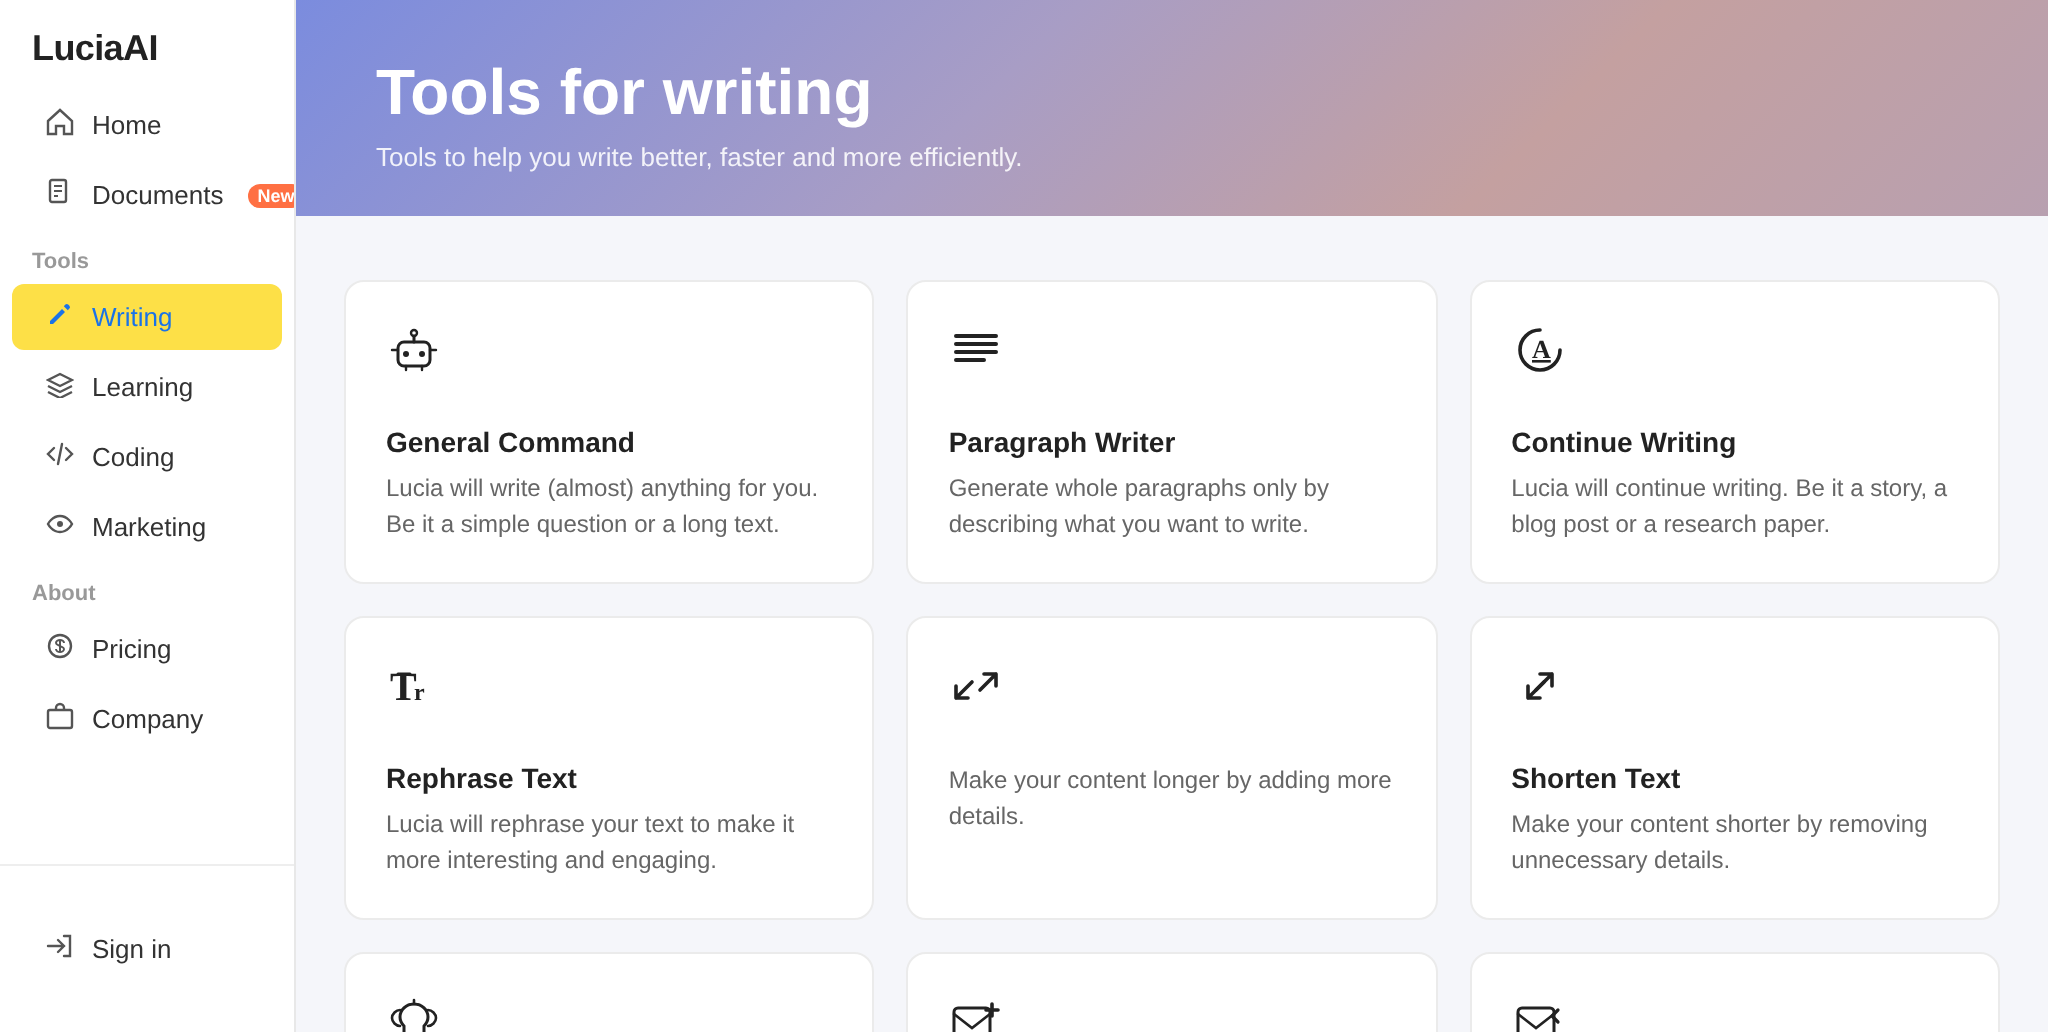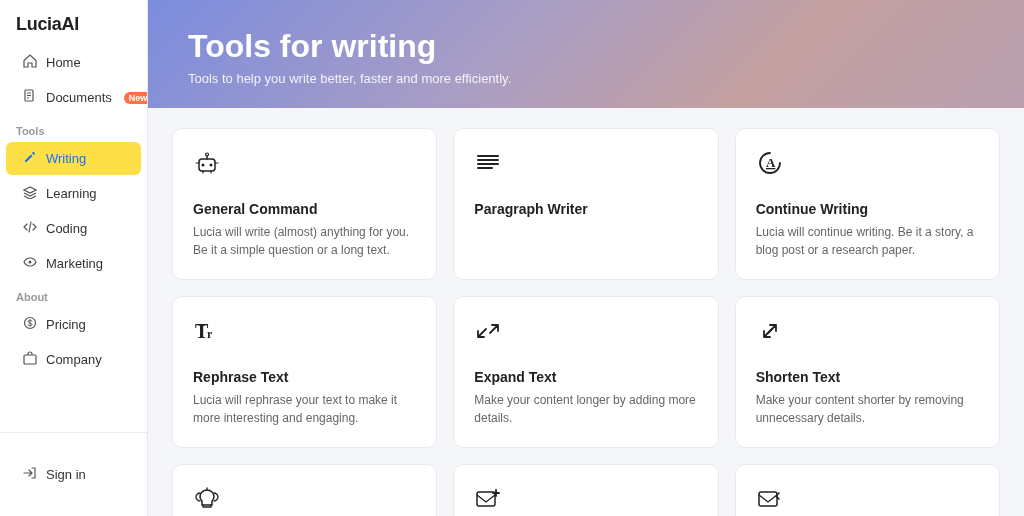--- a/index.html
+++ b/index.html
@@ -69,20 +69,21 @@
       border-top: 1px solid #eee;
       padding: 24px 0;
     }
 
     
     #main {
       flex: 1;
       display: flex;
       flex-direction: column;
       overflow: hidden;
+      gap: 12px;
     }
 
     
     .hero-banner {
       background: linear-gradient(135deg, #7b8cde 0%, #a89dc5 40%, #c4a0a0 70%, #b8a0b0 100%);
       padding: 28px 40px 22px;
       color: #fff;
       flex-shrink: 0;
     }
     .hero-title {
@@ -249,20 +250,21 @@
               <path d="M6 14H3M22 14h3M10 22v2M18 22v2" stroke="#222" stroke-width="1.2" stroke-linecap="round"></path>
             </svg></div>
     <div class="card-title">General Command</div>
     <div class="card-desc">Lucia will write (almost) anything for you. Be it a simple question or a long text.</div>
   </div>
         <div class="tool-card">
     <div class="card-icon"><svg viewBox="0 0 28 28" width="28" height="28" fill="none" class="card-svg">
               <path d="M4 7h20M4 11h20M4 15h20M4 19h14" stroke="#222" stroke-width="2" stroke-linecap="round"></path>
             </svg></div>
     <div class="card-title">Paragraph Writer</div>
+    <div class="card-desc">Generate whole paragraphs only by describing what you want to write.</div>
   </div>
         <div class="tool-card">
     <div class="card-icon"><svg viewBox="0 0 28 28" width="28" height="28" fill="none" class="card-svg">
               <path d="M14 4 A10 10 0 1 0 24 14" stroke="#222" stroke-width="1.8" stroke-linecap="round" fill="none"></path>
               <text x="10" y="18" font-size="13" font-weight="700" fill="#222" font-family="serif" text-decoration="underline">A</text>
             </svg></div>
     <div class="card-title">Continue Writing</div>
     <div class="card-desc">Lucia will continue writing. Be it a story, a blog post or a research paper.</div>
   </div>
         <div class="tool-card">
@@ -272,21 +274,20 @@
               <text x="14" y="21" font-size="12" fill="#222" font-family="serif" font-weight="600">r</text>
             </svg></div>
     <div class="card-title">Rephrase Text</div>
     <div class="card-desc">Lucia will rephrase your text to make it more interesting and engaging.</div>
   </div>
         <div class="tool-card">
     <div class="card-icon"><svg viewBox="0 0 28 28" width="28" height="28" fill="none" class="card-svg">
               <path d="M4 20l8-8M4 14v6h6" stroke="#222" stroke-width="1.8" stroke-linecap="round" stroke-linejoin="round"></path>
               <path d="M24 8l-8 8M18 8h6v6" stroke="#222" stroke-width="1.8" stroke-linecap="round" stroke-linejoin="round"></path>
             </svg></div>
-    <div class="card-title">Expand Text</div>
     <div class="card-desc">Make your content longer by adding more details.</div>
   </div>
         <div class="tool-card">
     <div class="card-icon"><svg viewBox="0 0 28 28" width="28" height="28" fill="none" class="card-svg">
               <path d="M20 8l-8 8M20 14v-6h-6" stroke="#222" stroke-width="1.8" stroke-linecap="round" stroke-linejoin="round"></path>
               <path d="M8 20l8-8M14 20H8v-6" stroke="#222" stroke-width="1.8" stroke-linecap="round" stroke-linejoin="round"></path>
             </svg></div>
     <div class="card-title">Shorten Text</div>
     <div class="card-desc">Make your content shorter by removing unnecessary details.</div>
   </div>

